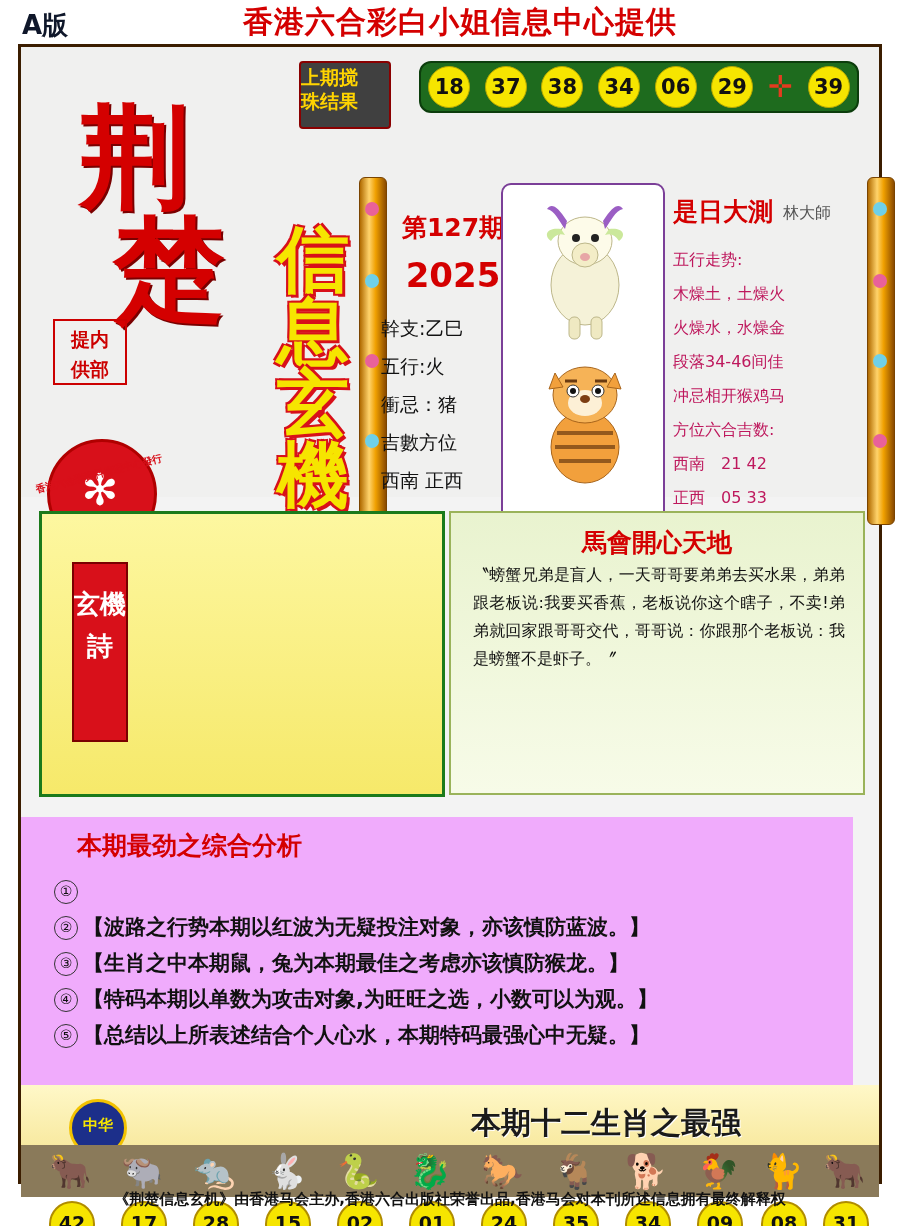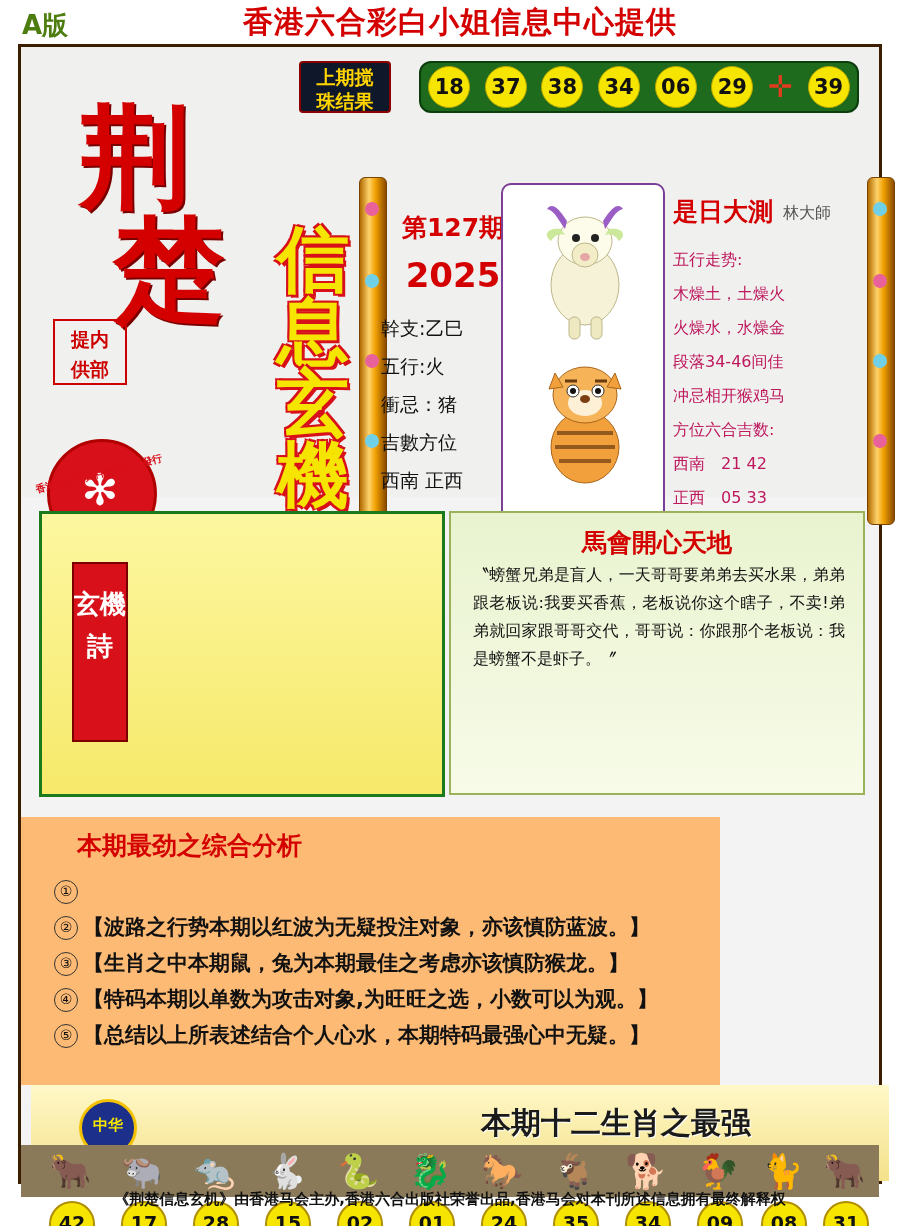--- a/index.html
+++ b/index.html
@@ -5,35 +5,35 @@
   html,body{margin:0;padding:0;}
   body{
     width:900px;height:1226px;background:#ffffff;
     font-family:"DejaVu Sans","Liberation Sans",sans-serif;
     overflow:hidden;position:relative;
   }
   .page{position:relative;width:900px;height:1226px;}
 
   
   .top-bar{position:absolute;left:0;top:0;width:900px;height:44px;}
-  .edition{position:absolute;left:22px;top:8px;font-size:26px;font-weight:bold;color:#4d7c0f;
+  .edition{position:absolute;left:22px;top:8px;font-size:26px;font-weight:bold;color:#0f172a;
            font-family:"DejaVu Sans","Liberation Sans",sans-serif;}
   .top-title{position:absolute;left:160px;top:2px;width:600px;text-align:center;
              font-size:30px;font-weight:bold;color:#d40000;letter-spacing:1px;}
 
   
   .frame{position:absolute;left:18px;top:44px;width:864px;height:1140px;
          border:3px solid #3b1d00;background:#f3f3f3;box-sizing:border-box;}
 
   
   .sec1{position:absolute;left:0;top:0;width:858px;height:450px;background:#f0f0ef;}
 
-  .prev-label{position:absolute;left:278px;top:14px;width:92px;height:52px;background:#0f172a;
+  .prev-label{position:absolute;left:278px;top:14px;width:92px;height:68px;background:#404040;
               border:2px solid #8a0000;border-radius:4px;color:#ffd400;font-size:19px;font-weight:bold;
-              line-height:24px;text-align:center;padding-top:2px;box-sizing:border-box;}
+              line-height:24px;text-align:left;padding-top:2px;box-sizing:border-box;}
 
   .ball-strip{position:absolute;left:398px;top:14px;width:440px;height:52px;
               background:#1e6b1e;border:2px solid #0c3d0c;border-radius:12px;
               display:flex;align-items:center;justify-content:space-around;box-sizing:border-box;}
   .ball{width:40px;height:40px;border-radius:50%;background:#f6e500;
         border:1px solid #b8a800;display:flex;align-items:center;justify-content:center;
         font-size:21px;font-weight:bold;color:#111;}
   .plus{color:#e43b1f;font-size:30px;font-weight:bold;line-height:30px;}
 
   
@@ -96,31 +96,31 @@
               line-height:52px;font-family:"DejaVu Serif","Liberation Serif",serif;font-weight:bold;}
 
   .joke-box{position:absolute;left:428px;top:14px;width:412px;height:280px;
             background:linear-gradient(180deg,#e9f3cf,#f7fbe8);border:2px solid #9ab35a;}
   .joke-title{position:absolute;left:0;top:13px;width:412px;text-align:center;color:#d40000;
               font-size:25px;font-weight:bold;}
   .joke-text{position:absolute;left:22px;top:48px;width:372px;color:#111;font-size:16px;
              line-height:28px;text-align:justify;}
 
   
-  .sec3{position:absolute;left:0;top:770px;width:699px;height:268px;background:#fdba74;}
+  .sec3{position:absolute;left:0;top:770px;width:832px;height:268px;background:#f0abfc;}
   .sec3-title{position:absolute;left:56px;top:12px;color:#d40000;font-size:25px;font-weight:bold;}
   .alist{position:absolute;left:28px;top:56px;width:810px;}
   .arow{display:flex;align-items:center;height:36px;}
   .anum{width:34px;height:24px;flex:0 0 34px;color:#111;font-size:18px;text-align:center;}
   .anum span{display:inline-block;width:22px;height:22px;border:1px solid #333;border-radius:50%;
              line-height:21px;font-size:14px;}
   .atext{color:#111;font-size:21px;font-weight:bold;white-space:nowrap;}
 
   
-  .sec4{position:absolute;left:10px;top:1038px;width:858px;height:96px;
+  .sec4{position:absolute;left:0;top:1038px;width:858px;height:96px;
         background:linear-gradient(180deg,#fff8c8,#f4e18a);}
   .s4-badge{position:absolute;left:48px;top:14px;width:52px;height:52px;border-radius:50%;
             background:#1c2f8a;border:3px solid #f2c200;color:#f6e500;font-size:15px;
             text-align:center;line-height:46px;font-weight:bold;}
   .s4-title{position:absolute;left:120px;top:18px;width:600px;text-align:right;color:#1a1a1a;
             font-size:30px;font-weight:bold;font-family:"DejaVu Serif","Liberation Serif",serif;
             text-shadow:1px 1px 0 #fff;}
 
   .animal-strip{position:absolute;left:0;top:1098px;width:858px;height:52px;background:#8a7a5a;}
   .animal-cell{position:absolute;top:0;width:64px;height:52px;text-align:center;font-size:34px;

